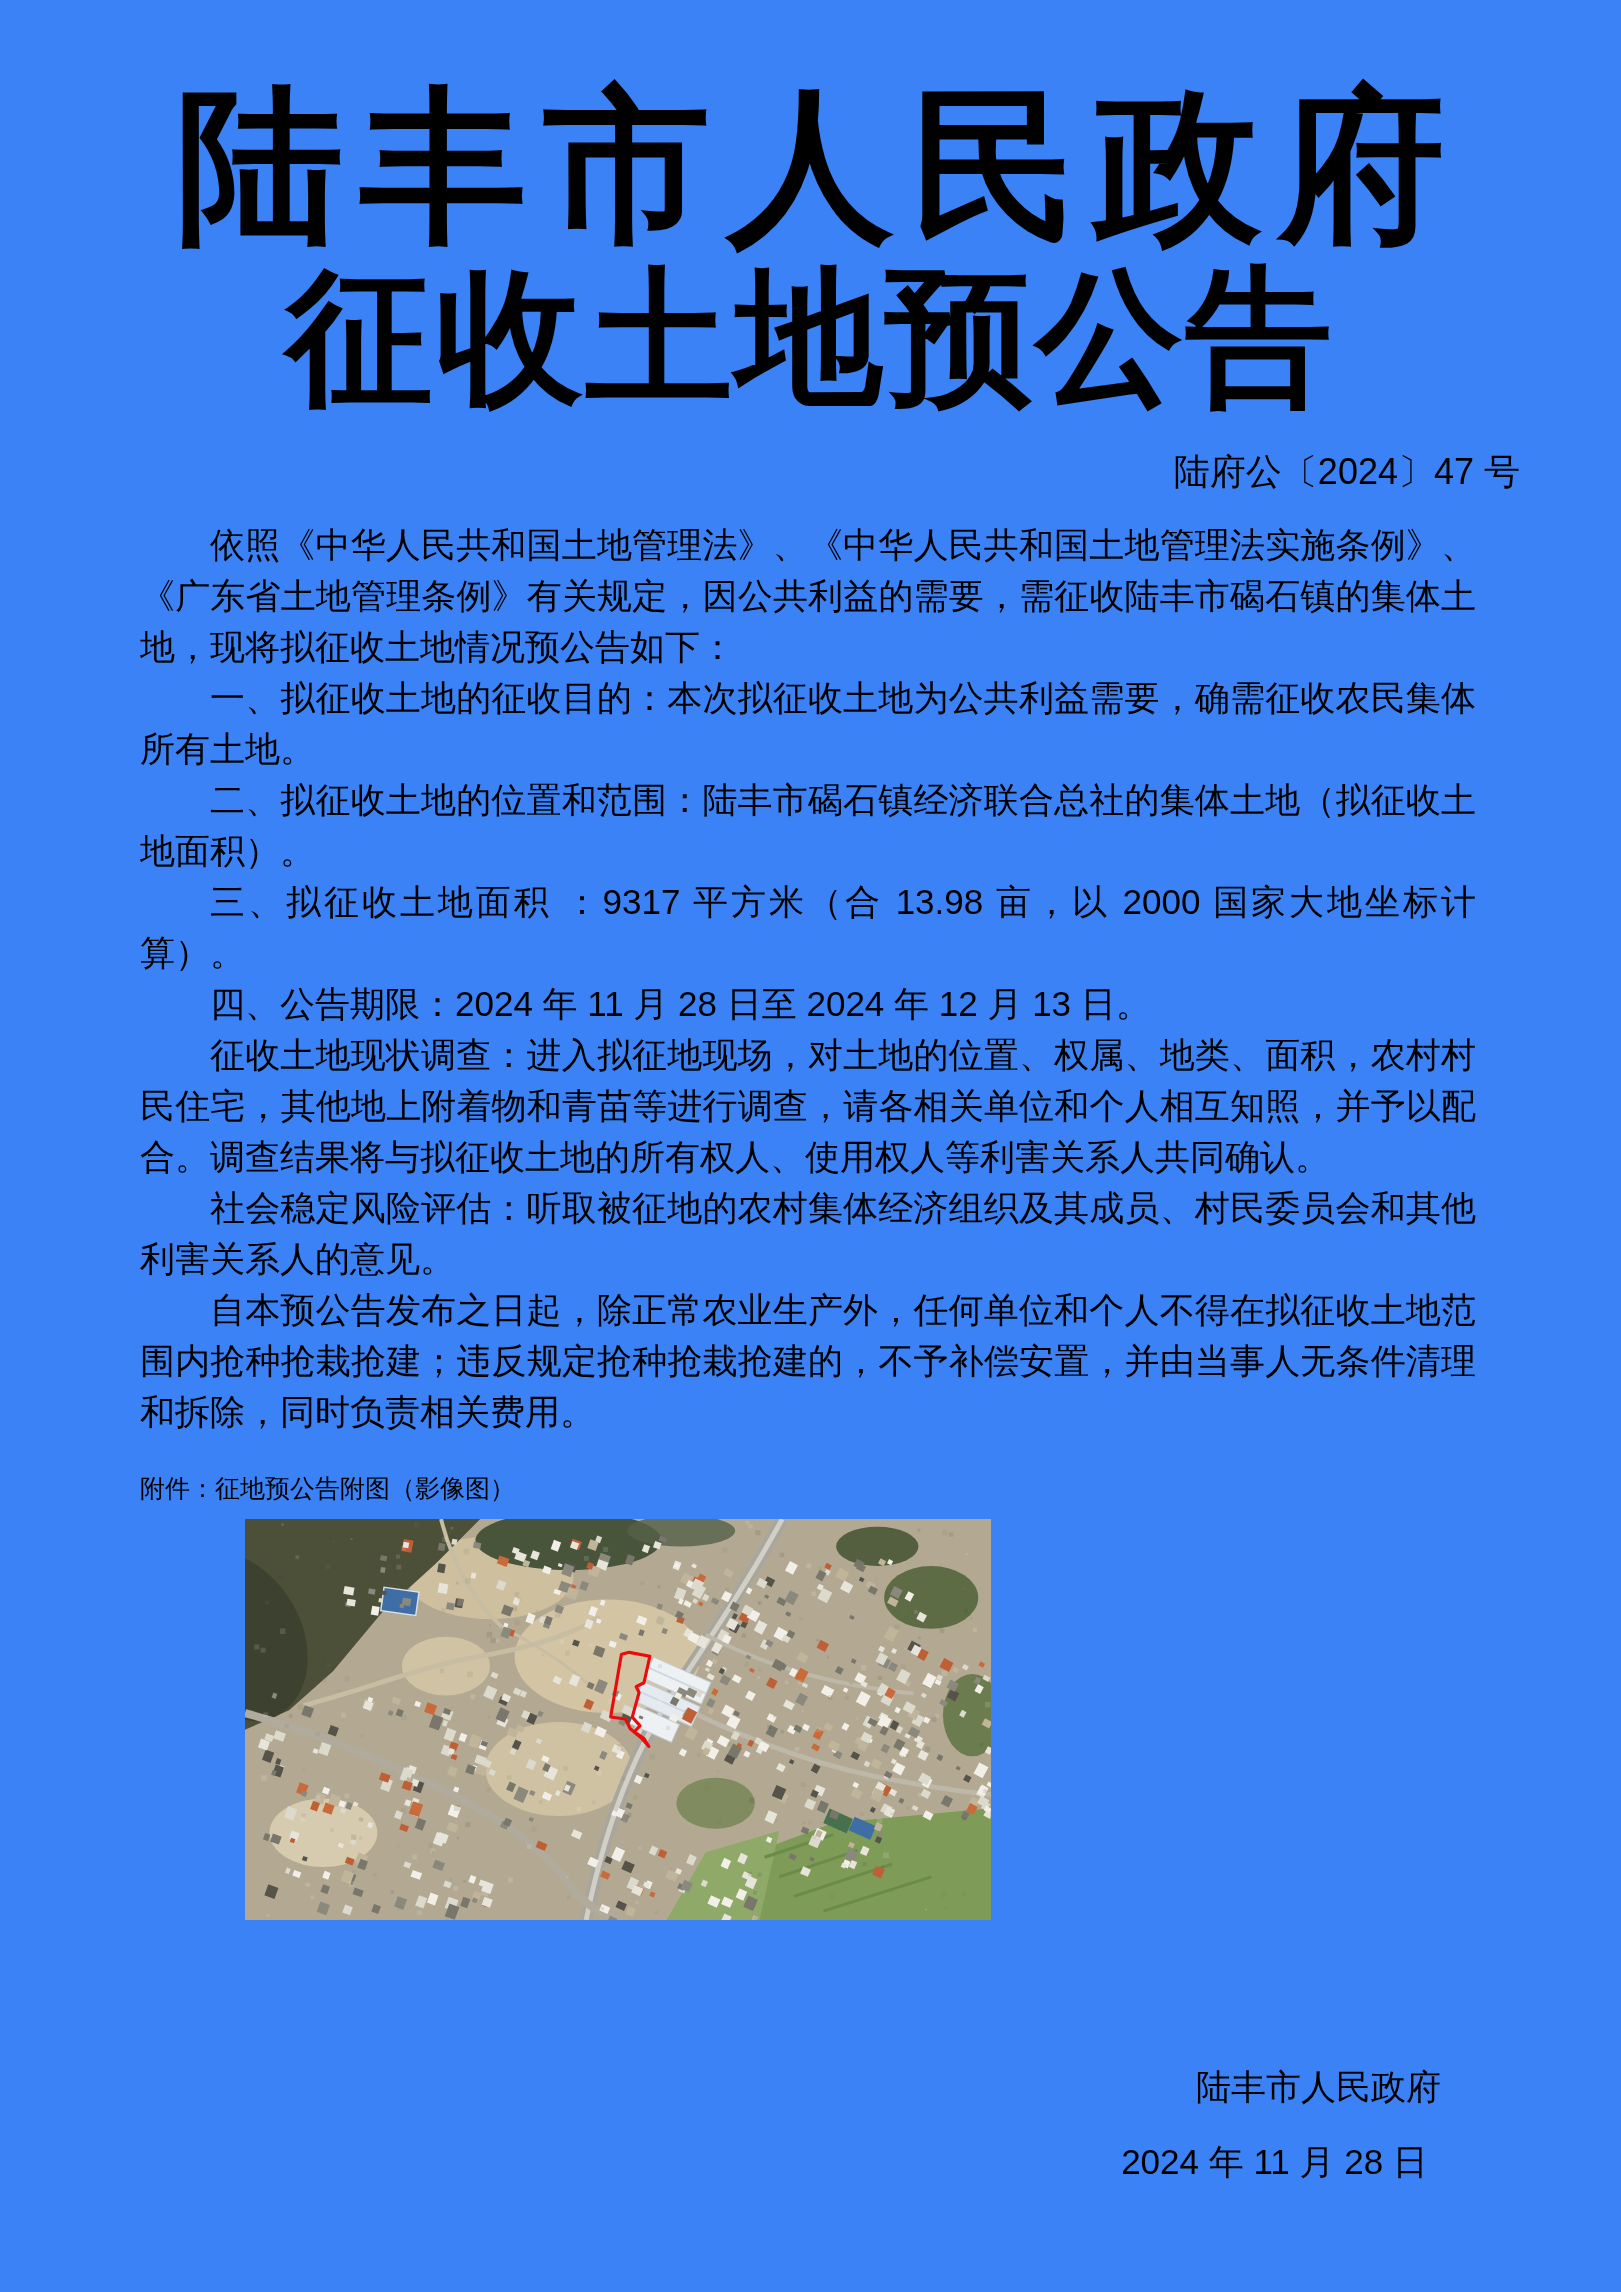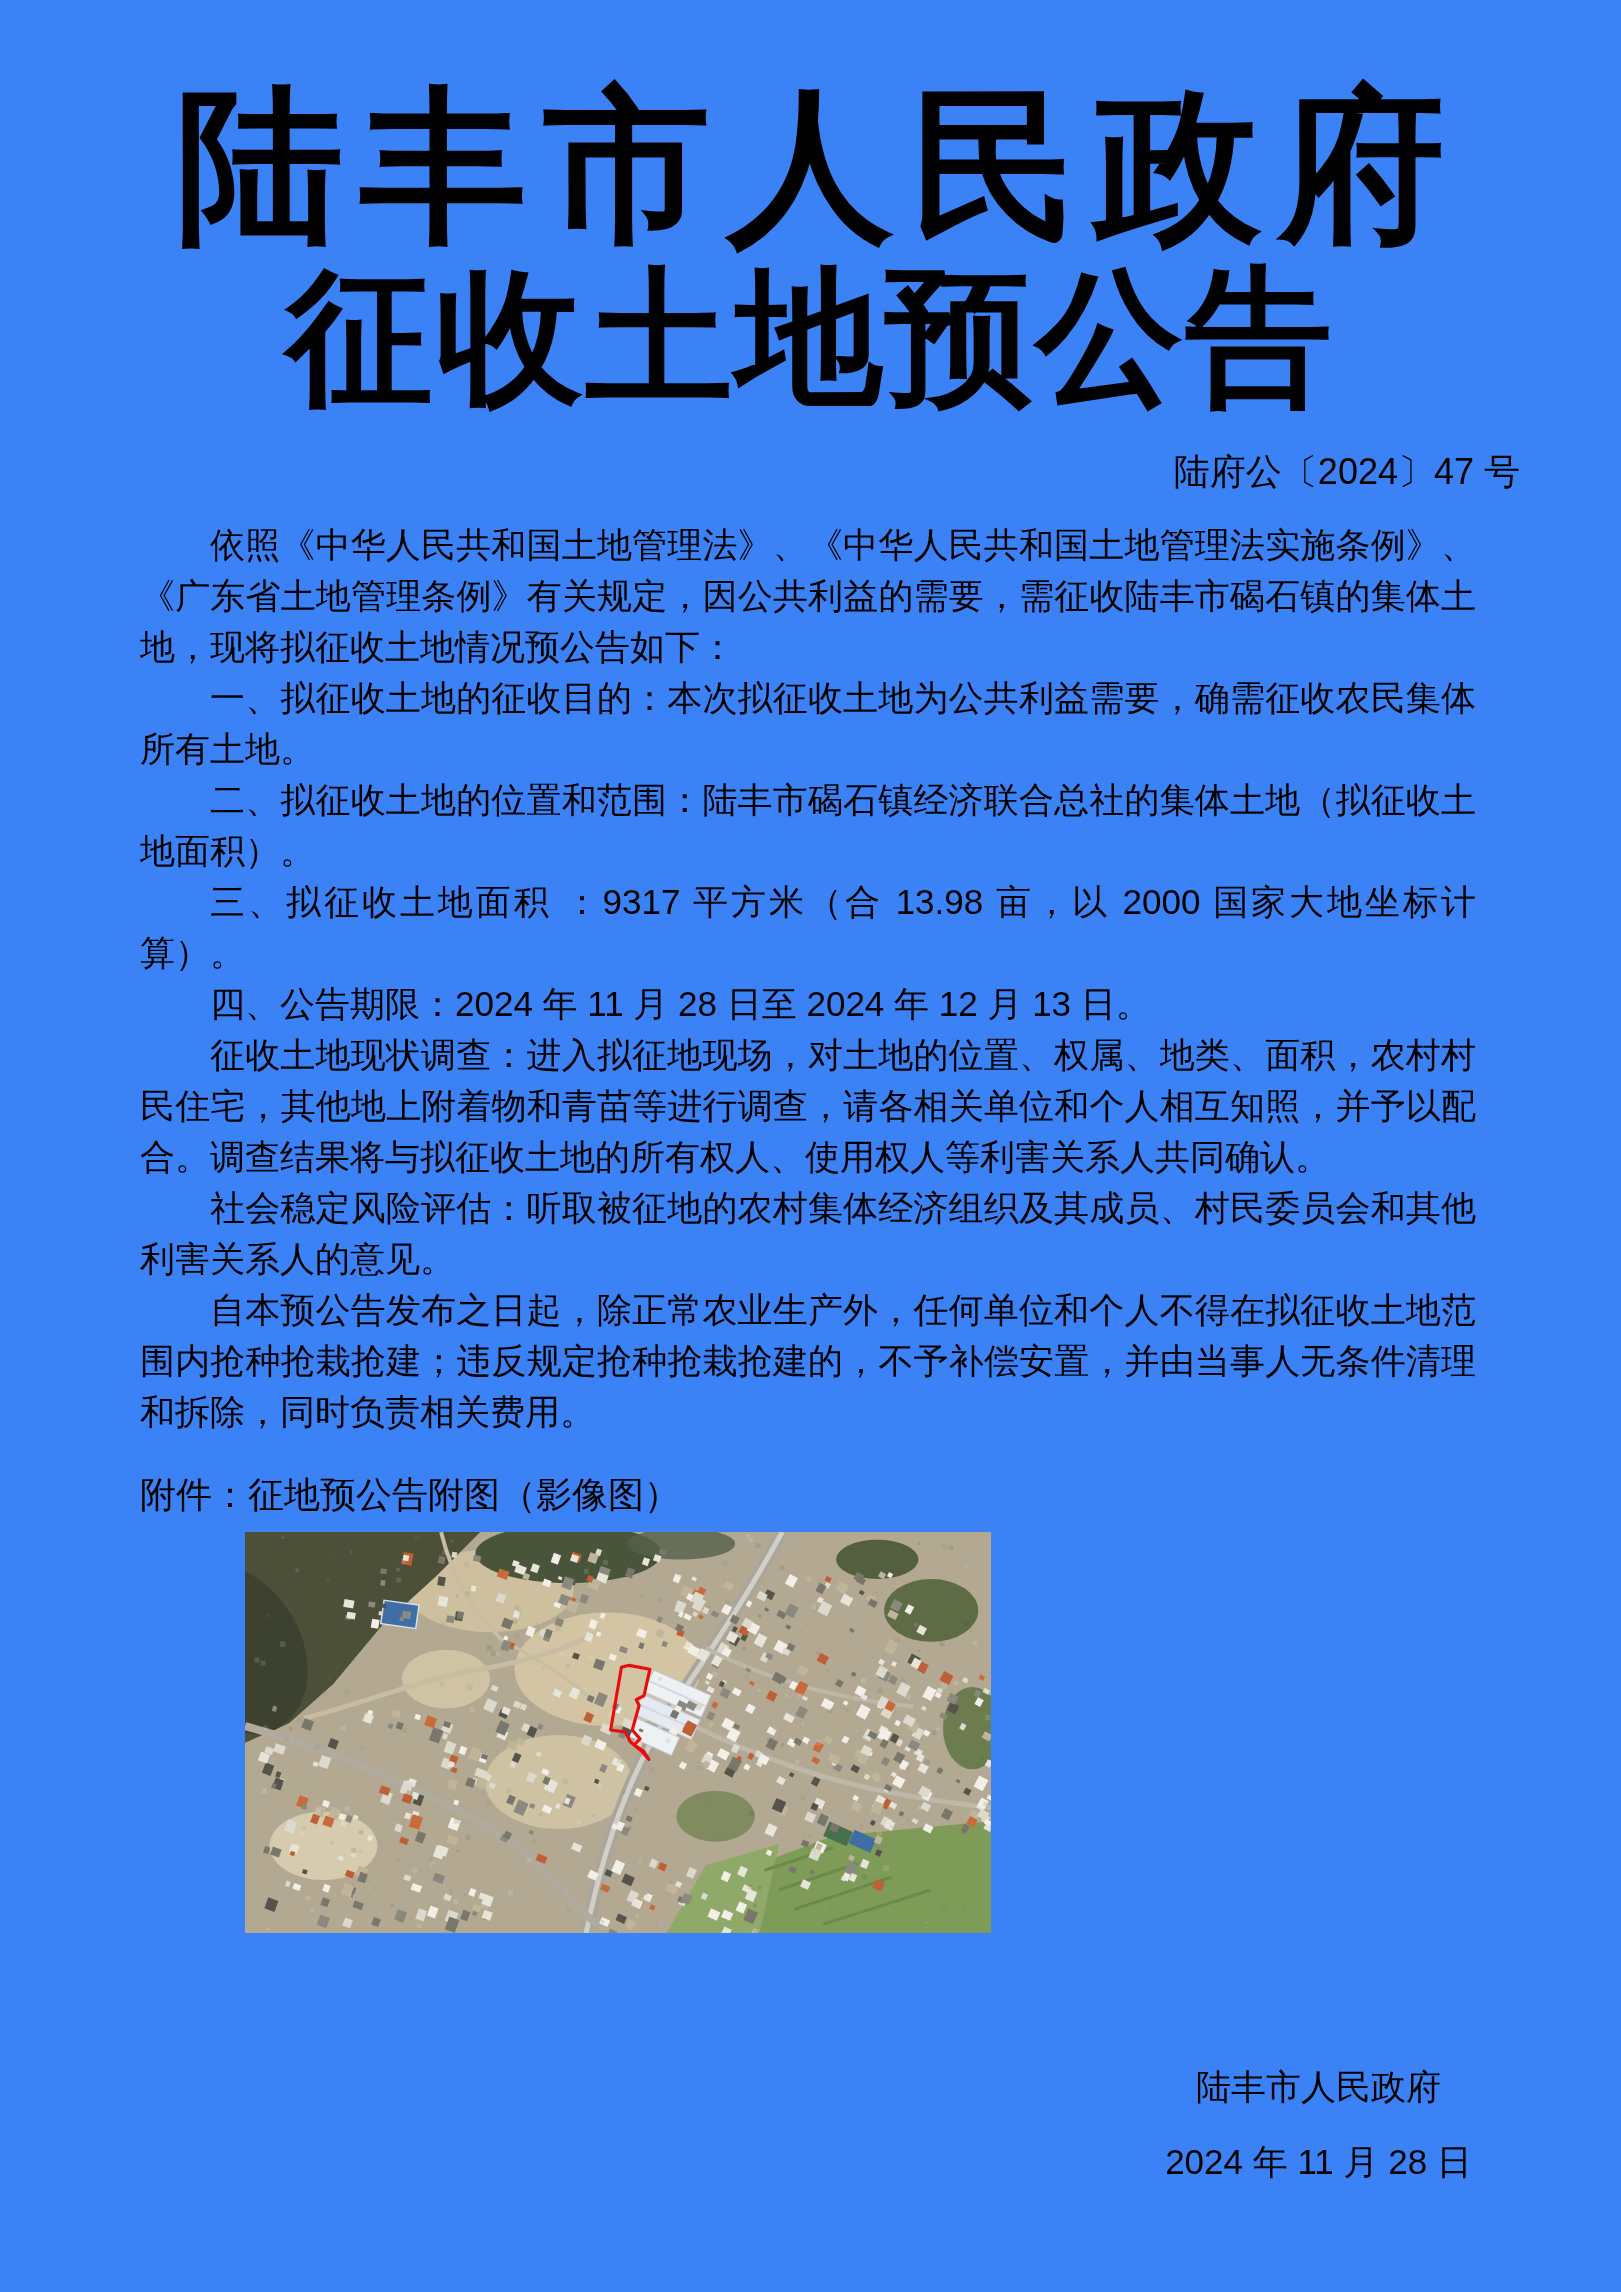--- a/index.html
+++ b/index.html
@@ -50,34 +50,34 @@
   .body-text p{margin:0;text-indent:2em;}
   .closing{
     margin:31px 0 0 242px;
     font-family:"Liberation Serif","DejaVu Serif",serif;
     font-weight:bold;
     font-size:43px;
     line-height:1.1;
   }
   .attachment-label{
     margin:37px 0 0 140px;
-    font-size:36px;
+    font-size:25px;
     line-height:1.15;
   }
   .map-figure{
     margin:15.7px 0 0 245px;
     width:746px;height:401px;
     line-height:0;
   }
   .signature{
     position:absolute;top:2066px;left:1098px;width:441px;
     text-align:center;font-size:35px;line-height:1.2;white-space:nowrap;
   }
   .sign-date{
-    position:absolute;top:2141px;left:1098px;width:441px;
+    position:absolute;top:2141px;left:1054px;width:441px;
     text-align:center;font-size:35px;line-height:1.2;white-space:nowrap;
   }
 </style>
 </head>
 <body>
 
 <div class="page">
 
   <h1 class="title1">陆丰市人民政府</h1>
   <h1 class="title2">征收土地预公告</h1>

